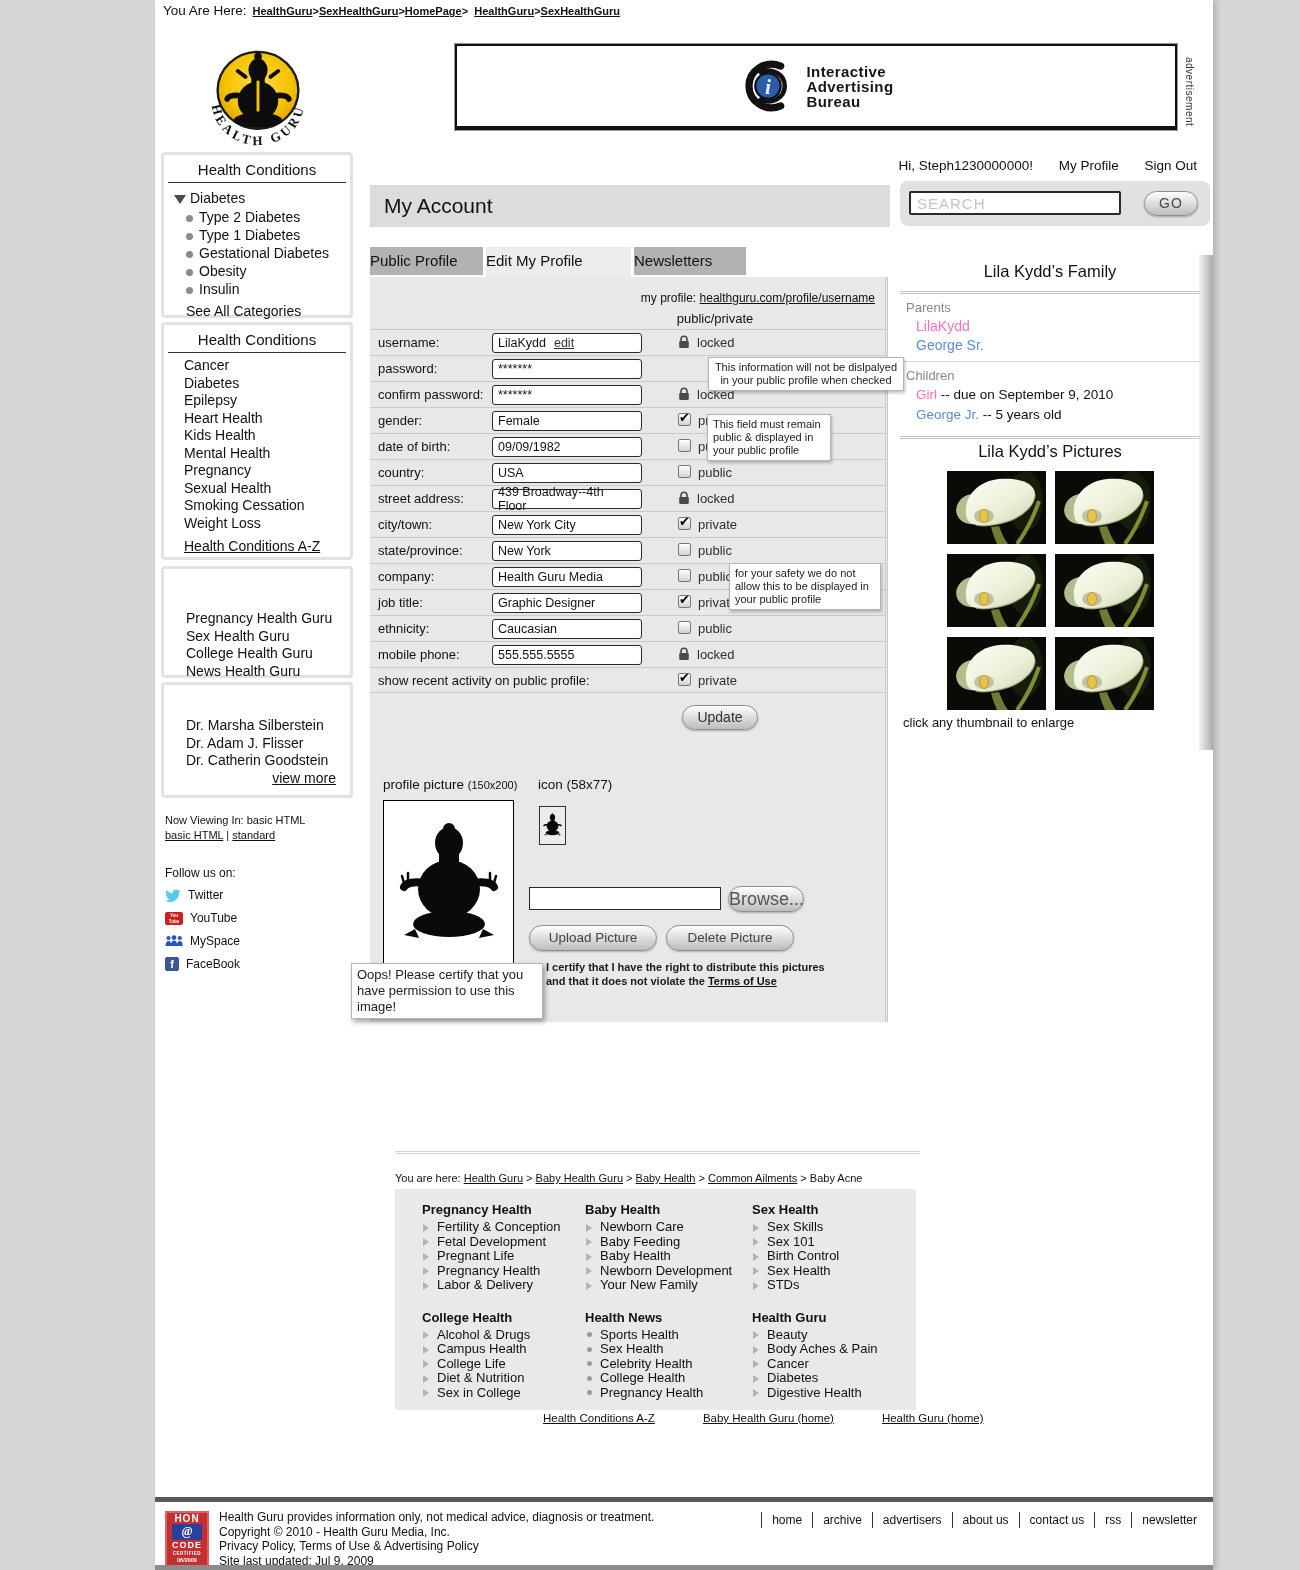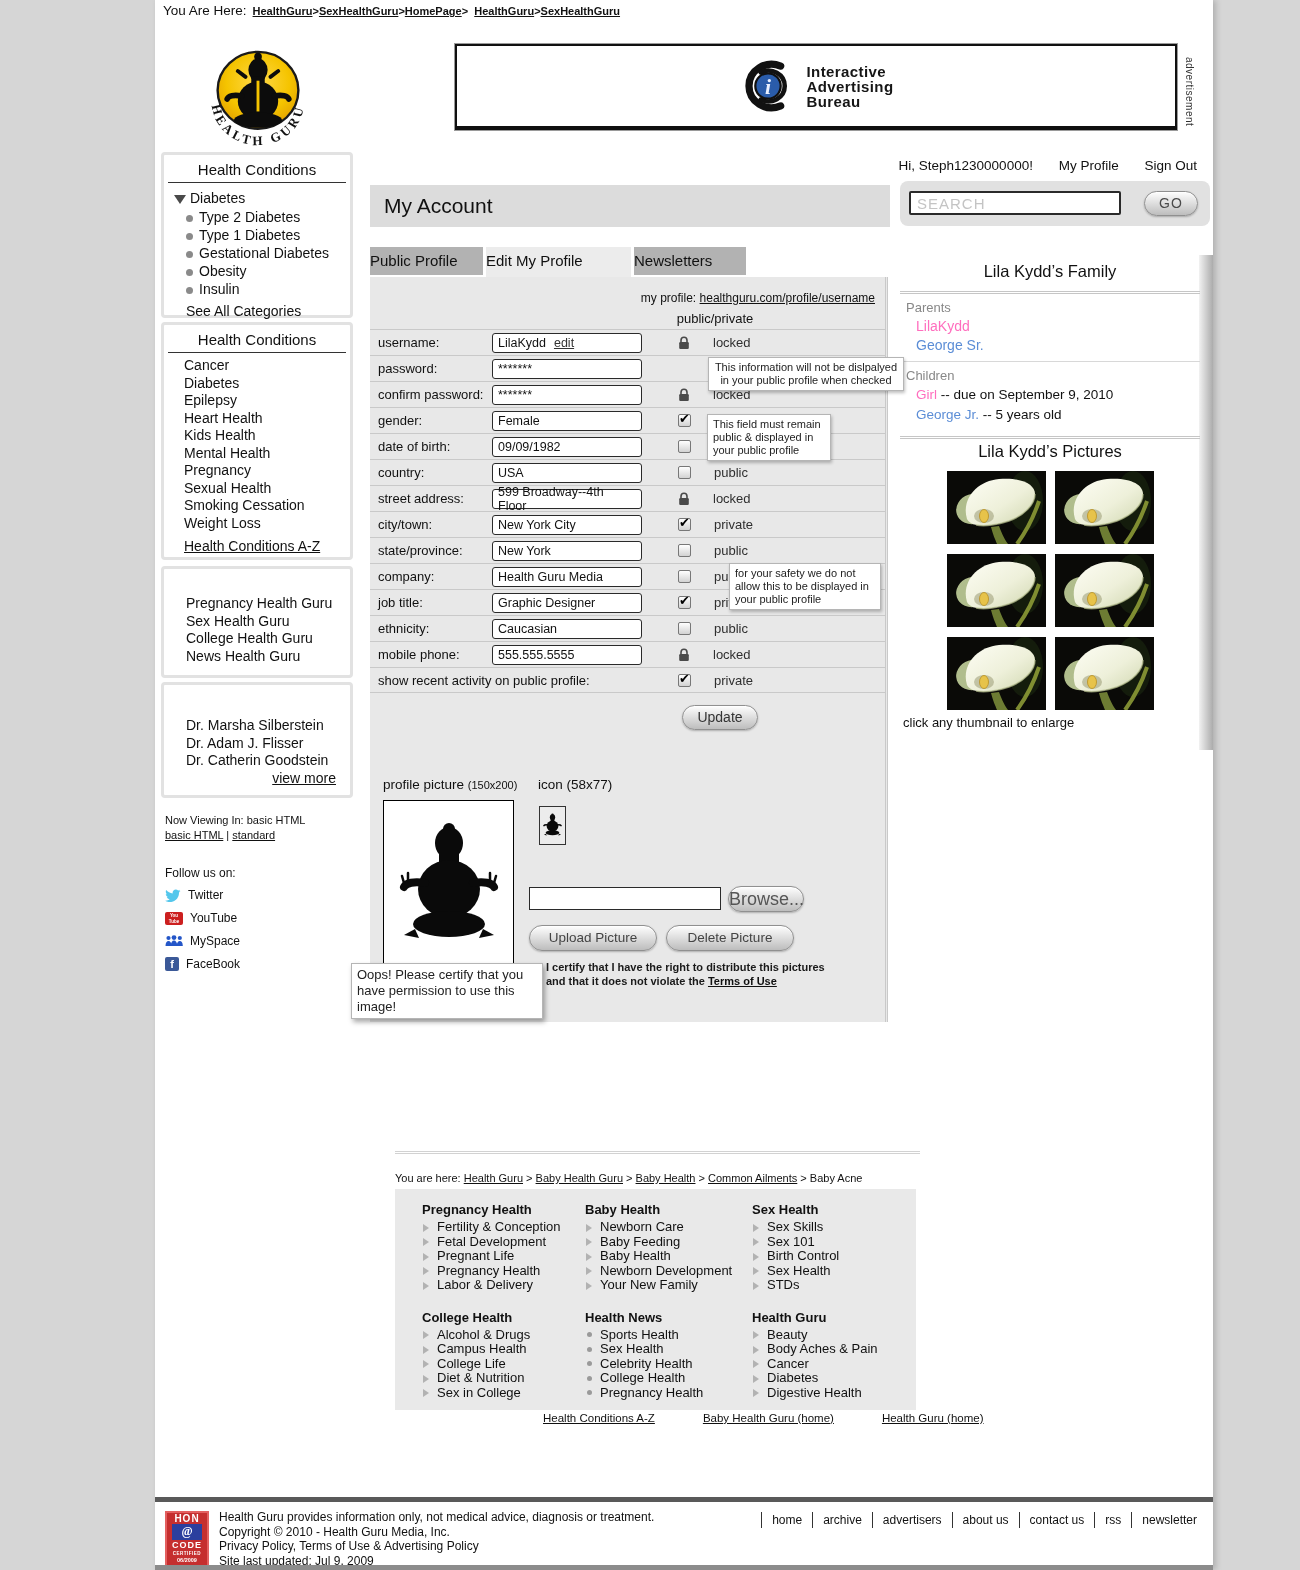--- a/index.html
+++ b/index.html
@@ -29,21 +29,21 @@
   .tri-down{display:inline-block;width:0;height:0;border-left:6px solid transparent;border-right:6px solid transparent;border-top:9px solid #4a4a4a;margin-right:4px;vertical-align:middle}
   #sbox1 ul{list-style:none;padding-left:22px;margin-top:2px}
   #sbox1 li{line-height:18px;font-size:14px}
   #sbox1 li::before{content:"";display:inline-block;width:7px;height:7px;border-radius:50%;background:#8a8a8a;margin-right:6px}
   #sbox1 .sfoot{padding:5px 0 0 22px;font-size:14px}
   #sbox2{left:6px;top:322px;width:192px;height:238px}
   #sbox2 ul{list-style:none;padding:4px 0 0 20px}
   #sbox2 li{line-height:17.5px;font-size:14px}
   #sbox2 .sfoot{padding:6px 0 0 20px;font-size:14px}
   #sbox3{left:6px;top:566px;width:192px;height:112px}
-  #sbox3 ul{list-style:none;padding:26px 0 0 22px}
+  #sbox3 ul{list-style:none;padding:41px 0 0 22px}
   #sbox3 li{line-height:17.5px;font-size:14px}
   #sbox4{left:6px;top:682px;width:192px;height:116px}
   #sbox4 ul{list-style:none;padding:32px 0 0 22px}
   #sbox4 li{line-height:17.5px;font-size:14px}
   #sbox4 .more{display:block;text-align:right;padding-right:14px;font-size:14px}
 
   .viewing{position:absolute;left:10px;top:813px;font-size:11px;line-height:15px}
   .social{position:absolute;left:10px;top:866px;font-size:12px}
   .social .srow{display:flex;align-items:center;gap:7px;margin-top:7px;height:16px}
   .yt{width:18px;height:13px;background:#cc1f1f;border-radius:2px;color:#fff;font-size:4.5px;font-weight:bold;line-height:6px;text-align:center;padding-top:1px}
@@ -67,21 +67,21 @@
   .form-area{position:absolute;left:215px;top:277px;width:518px;height:745px;background:#e8e8e8;border-right:3px double #c9c9c9}
   .myprofile{position:absolute;top:14px;right:10px;font-size:12px}
   .pubhead{position:absolute;top:34px;left:280px;width:130px;text-align:center;font-size:13px}
   .rows{position:absolute;left:0;top:52px;width:100%}
   .frow{position:relative;display:flex;align-items:center;height:26px;border-top:1px solid #c9c9c9;padding-left:8px}
   .frow:last-child{border-bottom:1px solid #c9c9c9}
   .flabel{width:114px;font-size:13px;flex-shrink:0}
   .frow.no-input .flabel{width:auto}
   .finput{width:150px;height:20px;background:#fff;border:1.5px solid #2a2a2a;border-radius:3px;display:flex;align-items:center;padding:0 5px;gap:8px;font-size:12.5px;flex-shrink:0}
   .fedit{text-decoration:underline;color:#333}
-  .fstatus{position:absolute;left:308px;display:flex;align-items:center;gap:23px}
+  .fstatus{position:absolute;left:308px;display:flex;align-items:flex-start;gap:7px}
   .stext{font-size:13px;color:#2f2f2f}
   .lock{display:none;line-height:0}
   .lock.show{display:inline-block}
   .cb,.cb2{width:13px;height:13px;border:1px solid #777;background:linear-gradient(#fff,#d2d2d2);border-radius:2px;position:relative;cursor:pointer}
   .cb{display:none}
   .cb.show{display:inline-block}
   .mark{display:none;position:absolute;left:0;top:-4px;font-size:13px;font-weight:bold;color:#000}
   .mark.show{display:block}
   .mark.show::after{content:"✔"}
   .update{position:absolute;left:312px;top:428px;width:76px;height:25px;font-size:14px;line-height:23px;color:#333}
@@ -397,21 +397,21 @@
           <span class="fstatus">
 
             <span class="cb show"></span>
             <span class="stext">public</span>
           </span>
         </div>
 
         <div class="frow">
           <span class="flabel">street address:</span>
           <span class="finput">
-            <span class="fval">599 Broadway--4th Floor</span>
+            <span class="fval">439 Broadway--4th Floor</span>
             <a class="fedit"></a>
           </span>
           <span class="fstatus">
             <span class="lock show"><svg width="12" height="14" viewBox="0 0 12 14">
                 <path d="M3,6 V4.5 a3,3.2 0 0 1 6,0 V6" fill="none" stroke="#4a4a4a" stroke-width="1.6"></path>
                 <rect x="1.2" y="6" width="9.6" height="7" rx="1.2" fill="#4a4a4a"></rect>
               </svg></span>
 
             <span class="stext">locked</span>
           </span>

